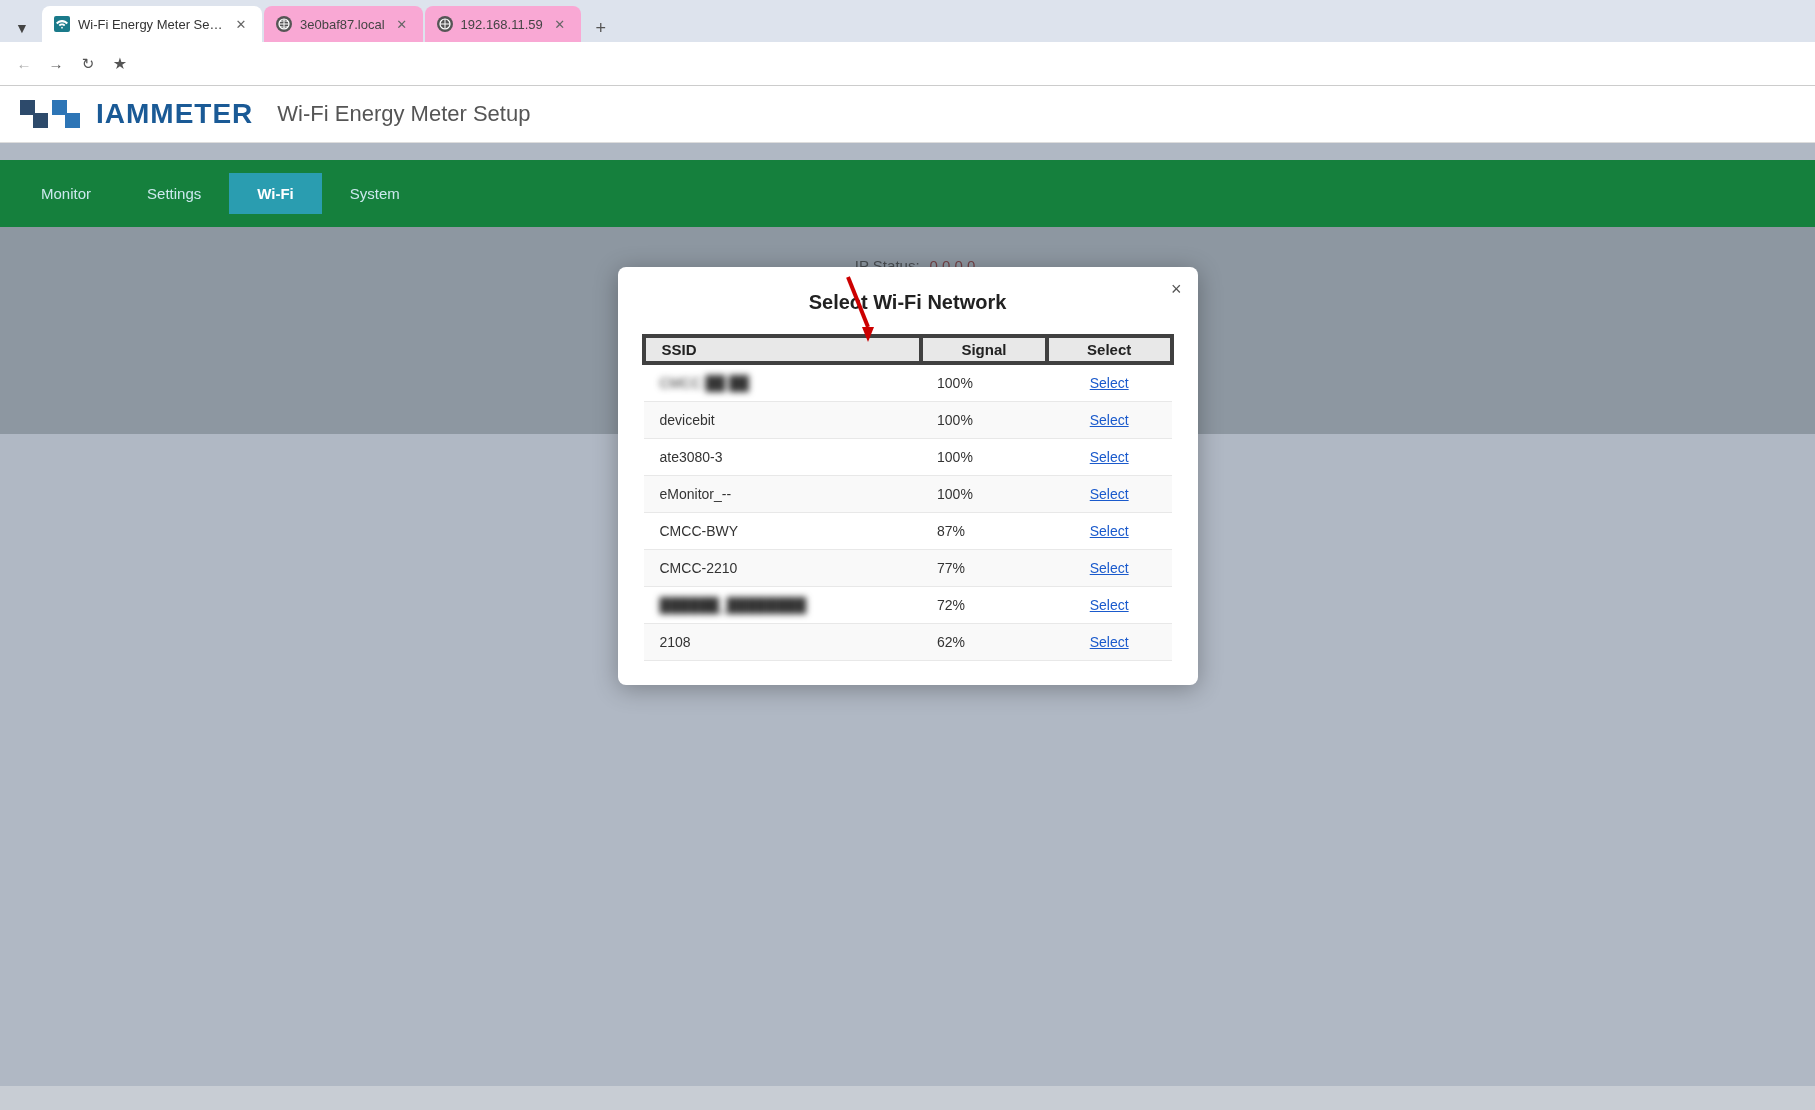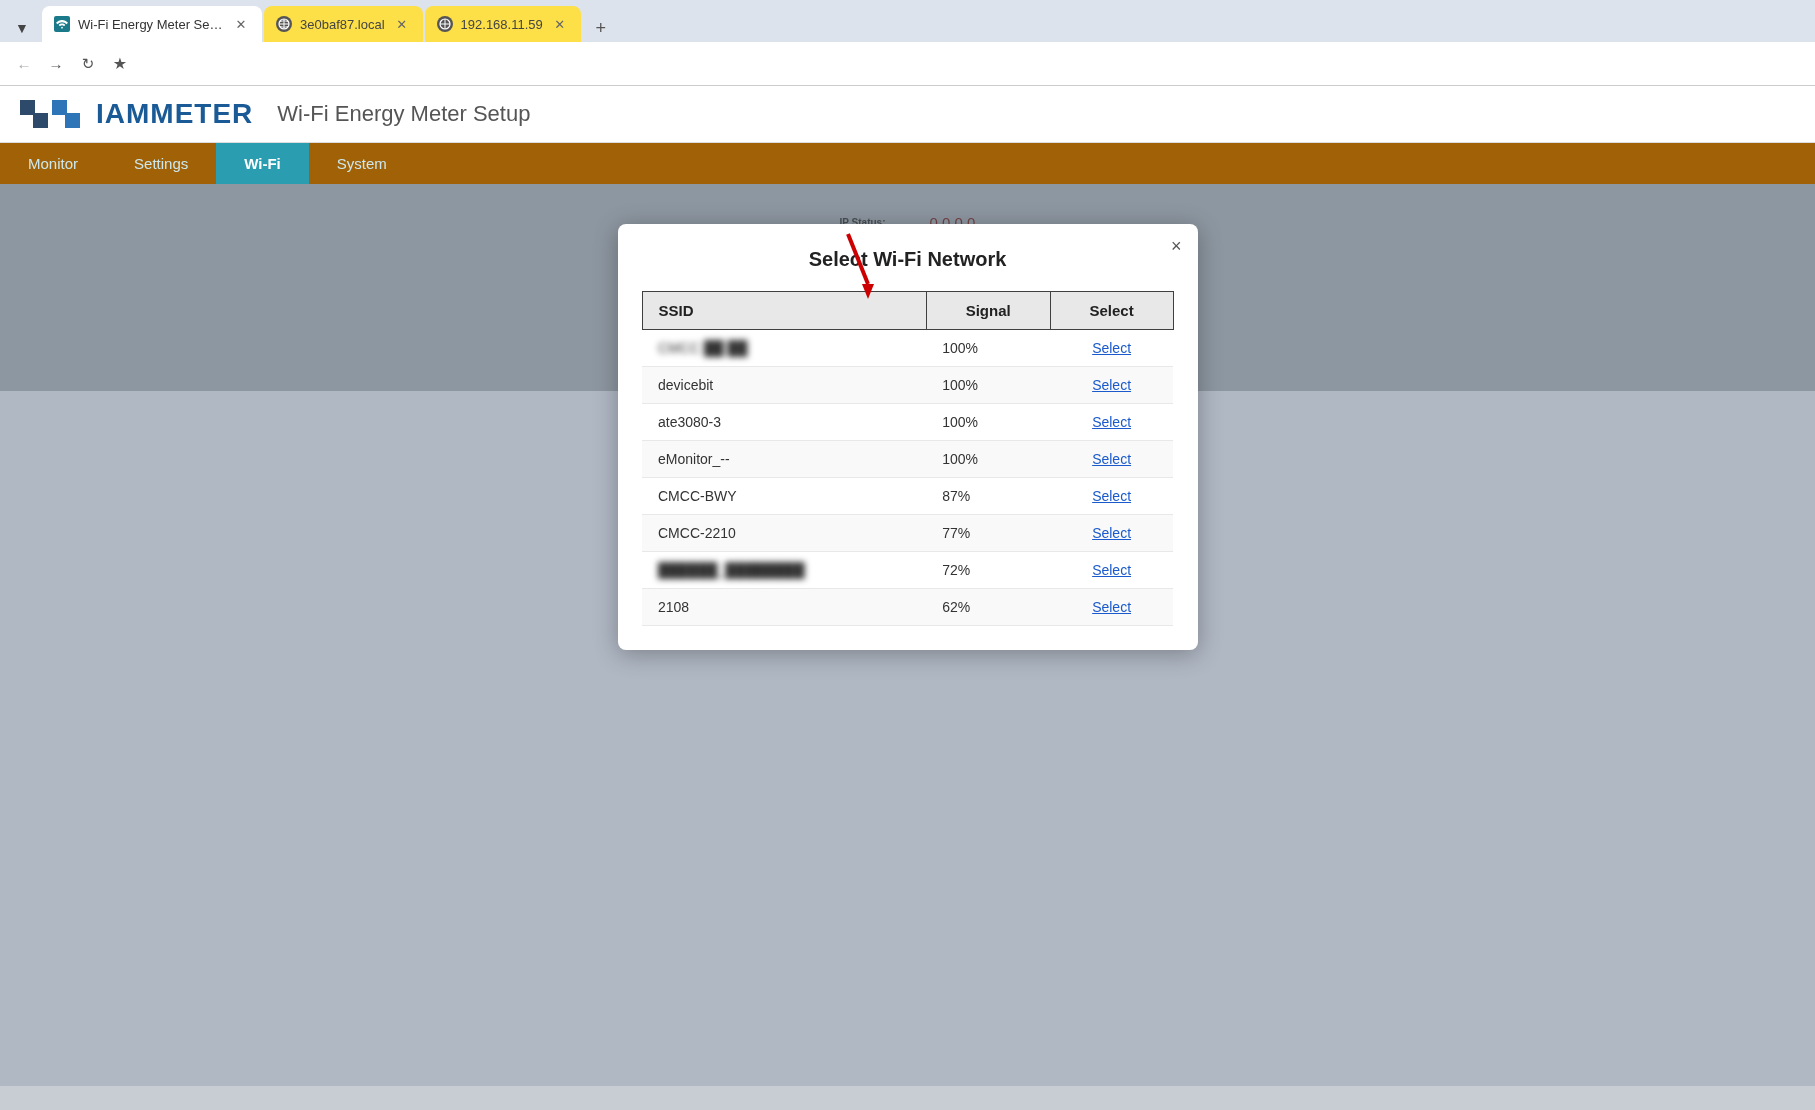--- a/index.html
+++ b/index.html
@@ -34,21 +34,21 @@
       height: 36px;
       min-width: 150px;
       max-width: 220px;
       cursor: pointer;
     }
     .tab.active {
       background: white;
       color: #333;
     }
     .tab.inactive {
-      background: #fde047;
+      background: #f9a8d4;
       color: #444;
     }
     .tab-favicon {
       width: 16px; height: 16px;
       border-radius: 2px;
       display: inline-block;
       flex-shrink: 0;
     }
     .tab-title {
       flex: 1;
@@ -175,23 +175,24 @@
       letter-spacing: 1px;
     }
     .app-title {
       font-size: 22px;
       color: #555;
       margin-left: 8px;
     }
 
     
     .nav-tabs {
-      background: #a16207;
-      display: flex;
-      padding: 0;
+      background: #15803d;
+      display: flex;
+      padding: 13px;
+      margin-top: 17px;
     }
     .nav-tab {
       padding: 12px 28px;
       color: #cce8ee;
       font-size: 15px;
       cursor: pointer;
       border: none;
       background: none;
       text-decoration: none;
     }
@@ -214,24 +215,24 @@
       align-items: center;
       gap: 16px;
       margin-bottom: 20px;
     }
     .form-row {
       display: flex;
       align-items: center;
       gap: 10px;
     }
     .form-label {
-      font-size: 10px;
+      font-size: 15px;
       color: #333;
       min-width: 80px;
-      font-weight: bold;
+      text-align: right;
     }
     .form-value {
       font-size: 15px;
       color: #7f1d1d;
     }
     .form-input {
       border: 1px solid #999;
       padding: 4px 8px;
       font-size: 14px;
       background: white;
@@ -285,26 +286,26 @@
       font-weight: bold;
       color: #222;
       margin-bottom: 20px;
     }
     .wifi-table {
       width: 100%;
       border-collapse: collapse;
     }
     .wifi-table th {
       background: #e8e8e8;
-      padding: 10px 16px;
+      padding: 3px 16px;
       font-size: 15px;
       font-weight: bold;
       color: #222;
       text-align: left;
-      border: 1px solid #404040;
+      border: 4px solid #404040;
     }
     .wifi-table th.center { text-align: center; }
     .wifi-table td {
       padding: 10px 16px;
       font-size: 14px;
       color: #333;
       border-bottom: 1px solid #e8e8e8;
     }
     .wifi-table tr:nth-child(even) td { background: #f9f9f9; }
     .select-btn {

